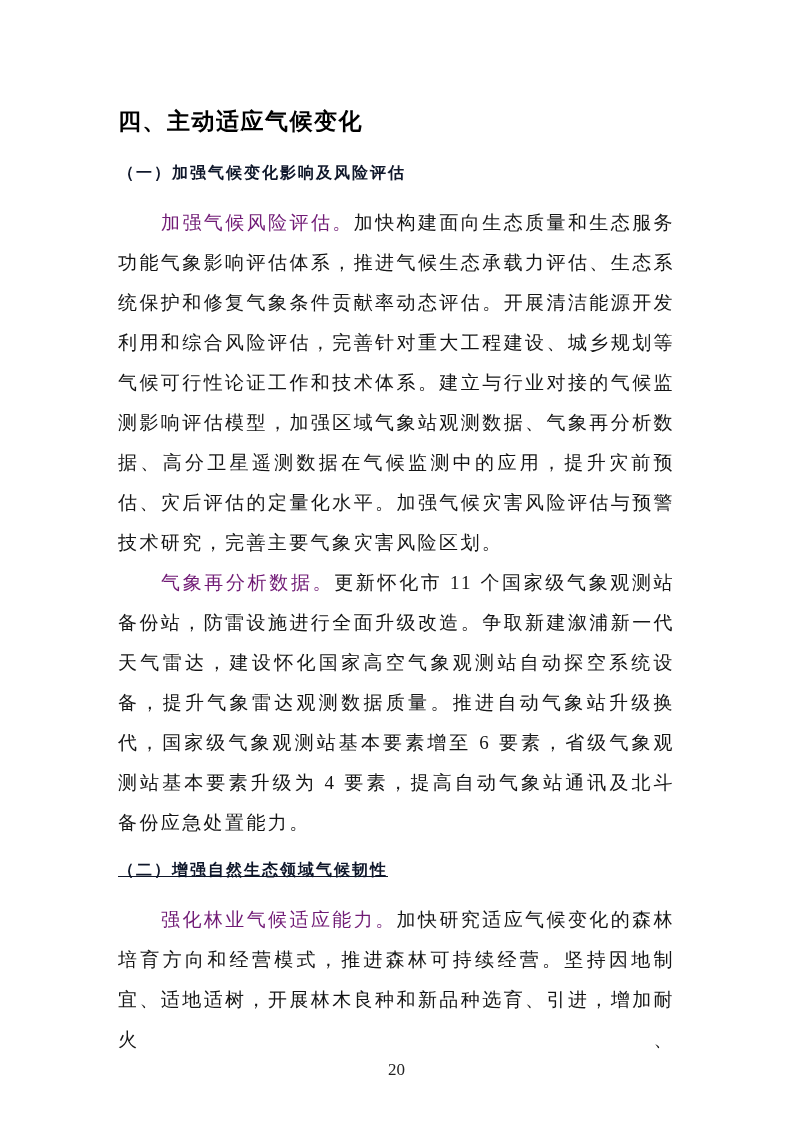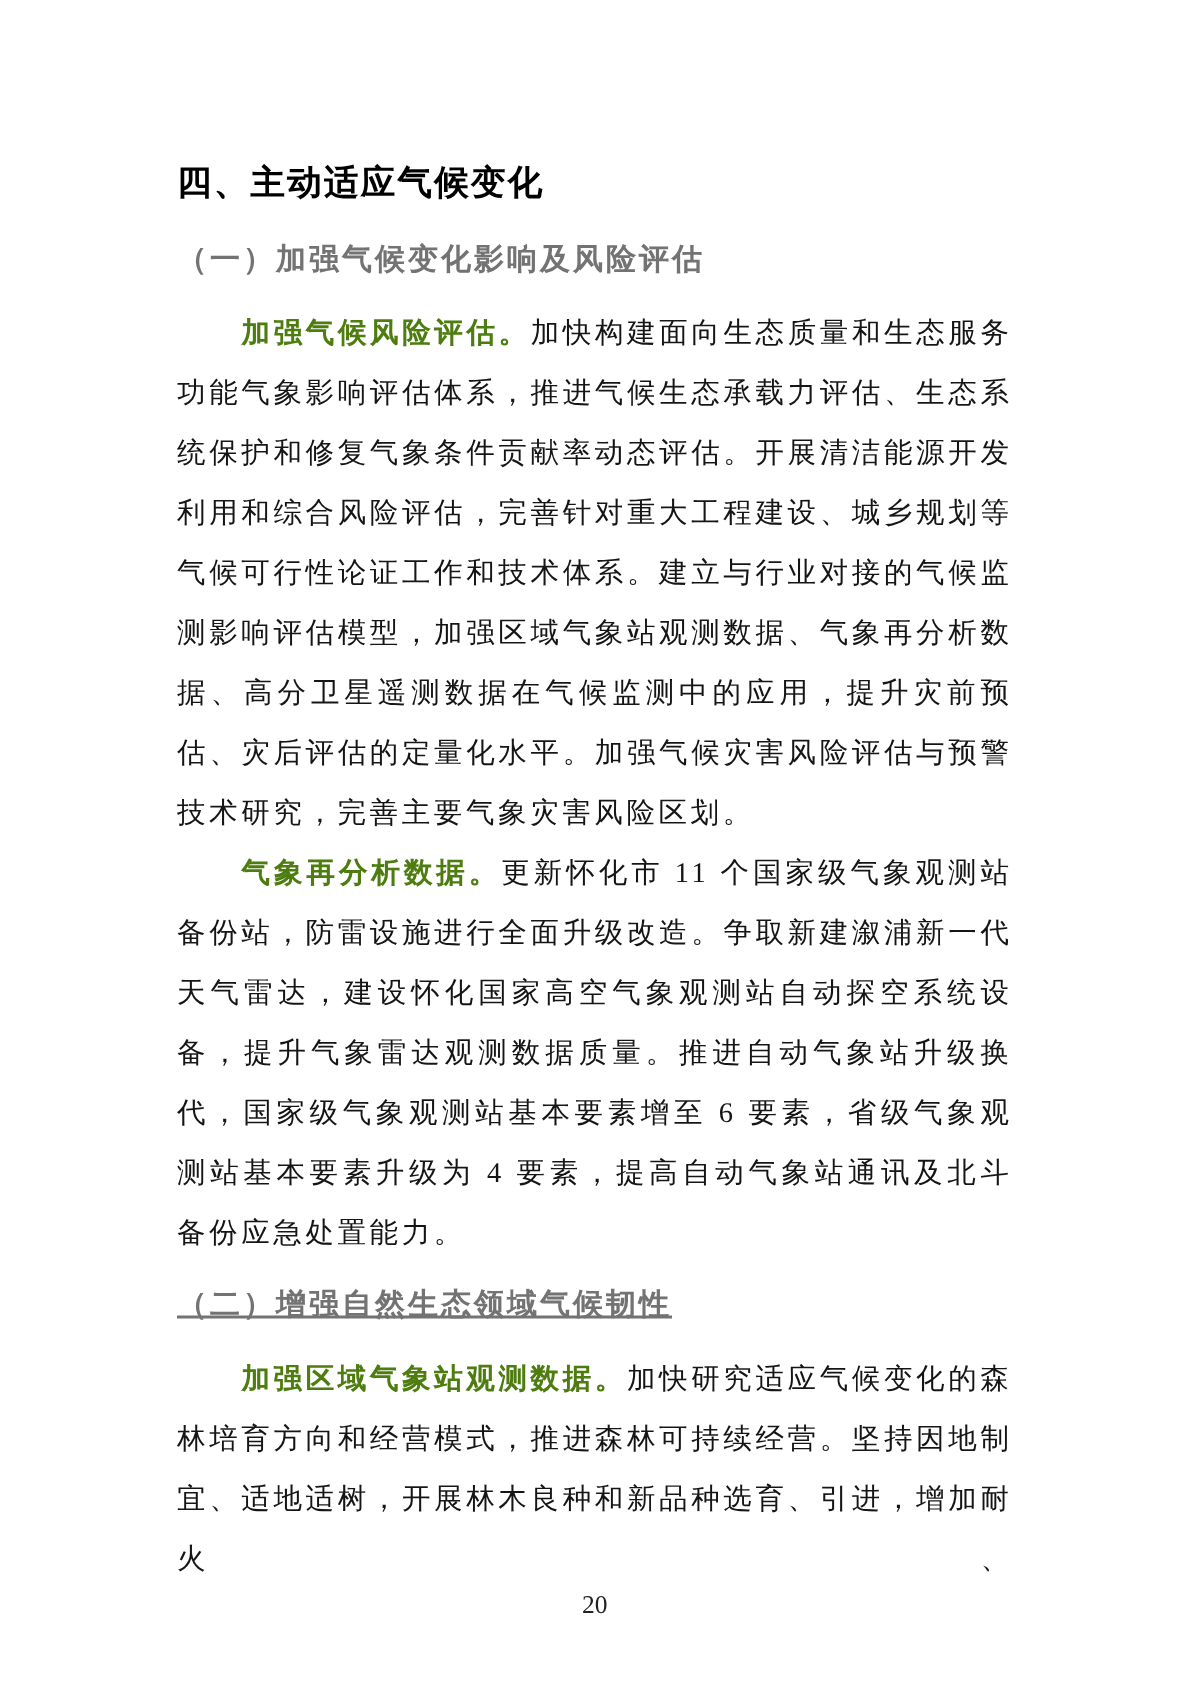--- a/index.html
+++ b/index.html
@@ -28,43 +28,43 @@
     font-weight: bold;
     font-size: 23px;
     line-height: 34px;
     letter-spacing: 1.5px;
     color: #000000;
   }
   .section-heading {
     margin: 10px 0 15px 0;
     font-family: "Liberation Serif", "DejaVu Serif", serif;
     font-weight: bold;
-    font-size: 20px;
+    font-size: 16px;
     line-height: 30px;
     letter-spacing: 2px;
-    color: #737373;
+    color: #0f172a;
   }
   .section-heading.spaced-top {
     margin-top: 12px;
     text-decoration: underline;
   }
   .para {
     margin: 0;
     font-family: "Liberation Serif", "DejaVu Serif", serif;
     font-size: 19px;
     line-height: 40px;
     letter-spacing: 2.4px;
     text-align: justify;
     text-justify: inter-character;
     text-indent: 43px;
     color: #151515;
   }
   .para .lead {
-    font-weight: bold;
-    color: #4d7c0f;
+    font-weight: normal;
+    color: #701a75;
   }
   .para.fill-last {
     text-align-last: justify;
   }
   .page-number {
     position: absolute;
     left: 0;
     right: 0;
     top: 1024px;
     text-align: center;
@@ -83,18 +83,18 @@
     <h1 class="doc-title">四、主动适应气候变化</h1>
 
     <h2 class="section-heading">（一）加强气候变化影响及风险评估</h2>
 
     <p class="para"><span class="lead">加强气候风险评估。</span><span>加快构建面向生态质量和生态服务功能气象影响评估体系，推进气候生态承载力评估、生态系统保护和修复气象条件贡献率动态评估。开展清洁能源开发利用和综合风险评估，完善针对重大工程建设、城乡规划等气候可行性论证工作和技术体系。建立与行业对接的气候监测影响评估模型，加强区域气象站观测数据、气象再分析数据、高分卫星遥测数据在气候监测中的应用，提升灾前预估、灾后评估的定量化水平。加强气候灾害风险评估与预警技术研究，完善主要气象灾害风险区划。</span></p>
 
     <p class="para"><span class="lead">气象再分析数据。</span><span>更新怀化市 11 个国家级气象观测站备份站，防雷设施进行全面升级改造。争取新建溆浦新一代天气雷达，建设怀化国家高空气象观测站自动探空系统设备，提升气象雷达观测数据质量。推进自动气象站升级换代，国家级气象观测站基本要素增至 6 要素，省级气象观测站基本要素升级为 4 要素，提高自动气象站通讯及北斗备份应急处置能力。</span></p>
 
     <h2 class="section-heading spaced-top">（二）增强自然生态领域气候韧性</h2>
 
-    <p class="para fill-last"><span class="lead">加强区域气象站观测数据。</span><span>加快研究适应气候变化的森林培育方向和经营模式，推进森林可持续经营。坚持因地制宜、适地适树，开展林木良种和新品种选育、引进，增加耐火、</span></p>
+    <p class="para fill-last"><span class="lead">强化林业气候适应能力。</span><span>加快研究适应气候变化的森林培育方向和经营模式，推进森林可持续经营。坚持因地制宜、适地适树，开展林木良种和新品种选育、引进，增加耐火、</span></p>
 
   </div>
 
   <div class="page-number">20</div>
 </div>
 
 </body></html>

